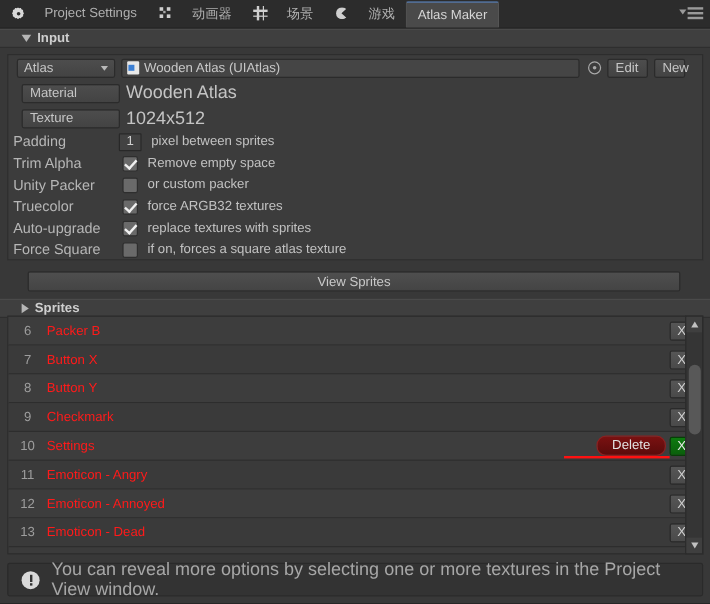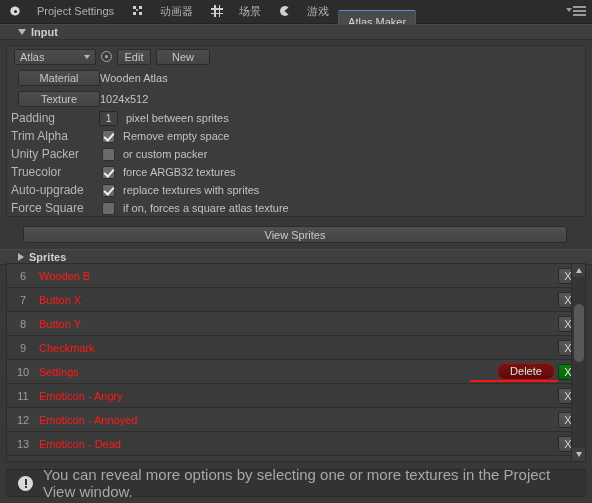--- a/index.html
+++ b/index.html
@@ -44,21 +44,21 @@
     font-size: 11px;
     white-space: nowrap;
     box-sizing: border-box;
   }
   .tab.active {
     background: #4a4a4a;
     border-top: 1px solid #5c8fd6;
     border-left: 1px solid #555;
     border-right: 1px solid #555;
     color: #d6d6d6;
-    margin-top: 10px;
+    margin-top: 1px;
     height: 22px;
     border-radius: 2px 2px 0 0;
   }
   .tabicon { display: inline-block; width: 12px; height: 12px; position: relative; }
 
   
   .ic-gear::before {
     content: "";
     position: absolute; left: 1px; top: 1px;
     width: 10px; height: 10px;
@@ -168,21 +168,21 @@
     flex: none;
   }
   .btn {
     background: linear-gradient(#4d4d4d, #434343);
     border: 1px solid #2b2b2b;
     border-radius: 2px;
     color: #c6c6c6;
     font-size: 11px;
     height: 16px;
     line-height: 14px;
-    text-align: center;
+    text-align: left;
     box-sizing: border-box;
     padding: 0 6px;
     font-family: "Liberation Sans", sans-serif;
   }
   .dropdown {
     width: 82px;
     display: flex;
     align-items: center;
     justify-content: space-between;
     padding: 0 5px;
@@ -239,21 +239,21 @@
     border: 1px solid #a8a8a8;
     border-radius: 50%;
   }
   .picker::after {
     content: "";
     position: absolute; left: 4.5px; top: 4.5px;
     width: 3px; height: 3px;
     background: #a8a8a8;
     border-radius: 50%;
   }
-  .plaintext { color: #c4c4c4; font-size: 11px; }
+  .plaintext { color: #c4c4c4; font-size: 15px; margin-left: 5px; }
   .numfield {
     width: 19px; height: 15px;
     background: #424242;
     border: 1px solid #282828;
     border-radius: 1px;
     color: #cfcfcf;
     font-size: 11px;
     line-height: 13px;
     text-align: center;
     margin-left: 4px;
@@ -484,23 +484,27 @@
     <span>Input</span>
   </div>
 
   <div class="panel">
 
     <div class="row" style="height:21px">
       <div class="btn dropdown">
         <span>Atlas</span>
         <span class="dc"></span>
       </div>
+      <div class="objfield" style="margin-left:5px; max-width:382px">
+        <span class="assetico"></span>
+        <span>Wooden Atlas (UIAtlas)</span>
+      </div>
       <span class="picker"></span>
       <div class="btn" style="width:34px">Edit</div>
-      <div class="btn" style="width:54px; margin-left:5px; margin-right:4px">New</div>
+      <div class="btn" style="width:26px; margin-left:5px; margin-right:4px">New</div>
     </div>
 
     <div class="row" style="height:21px">
       <div class="btn minibtn">Material</div>
       <span class="plaintext">Wooden Atlas</span>
     </div>
 
     <div class="row" style="height:21px">
       <div class="btn minibtn">Texture</div>
       <span class="plaintext">1024x512</span>
@@ -543,21 +547,21 @@
 
   <div class="foldout" style="top:249px">
     <span class="arrow-r"></span>
     <span>Sprites</span>
   </div>
 
   <div class="listbox">
 
     <div class="srow">
       <span class="sidx">6</span>
-      <span class="sname">Wooden B</span>
+      <span class="sname">Packer B</span>
       <span class="xbtn">X</span>
     </div>
 
     <div class="srow">
       <span class="sidx">7</span>
       <span class="sname">Button X</span>
       <span class="xbtn">X</span>
     </div>
 
     <div class="srow">

